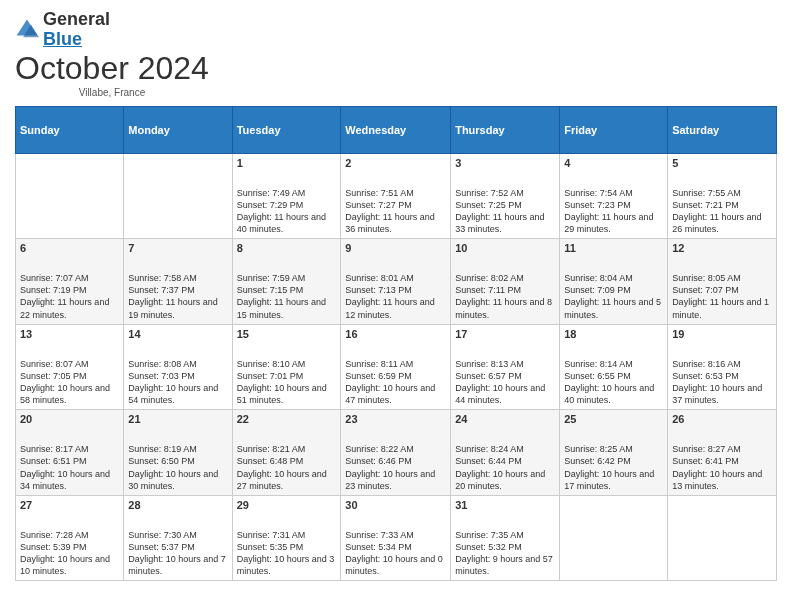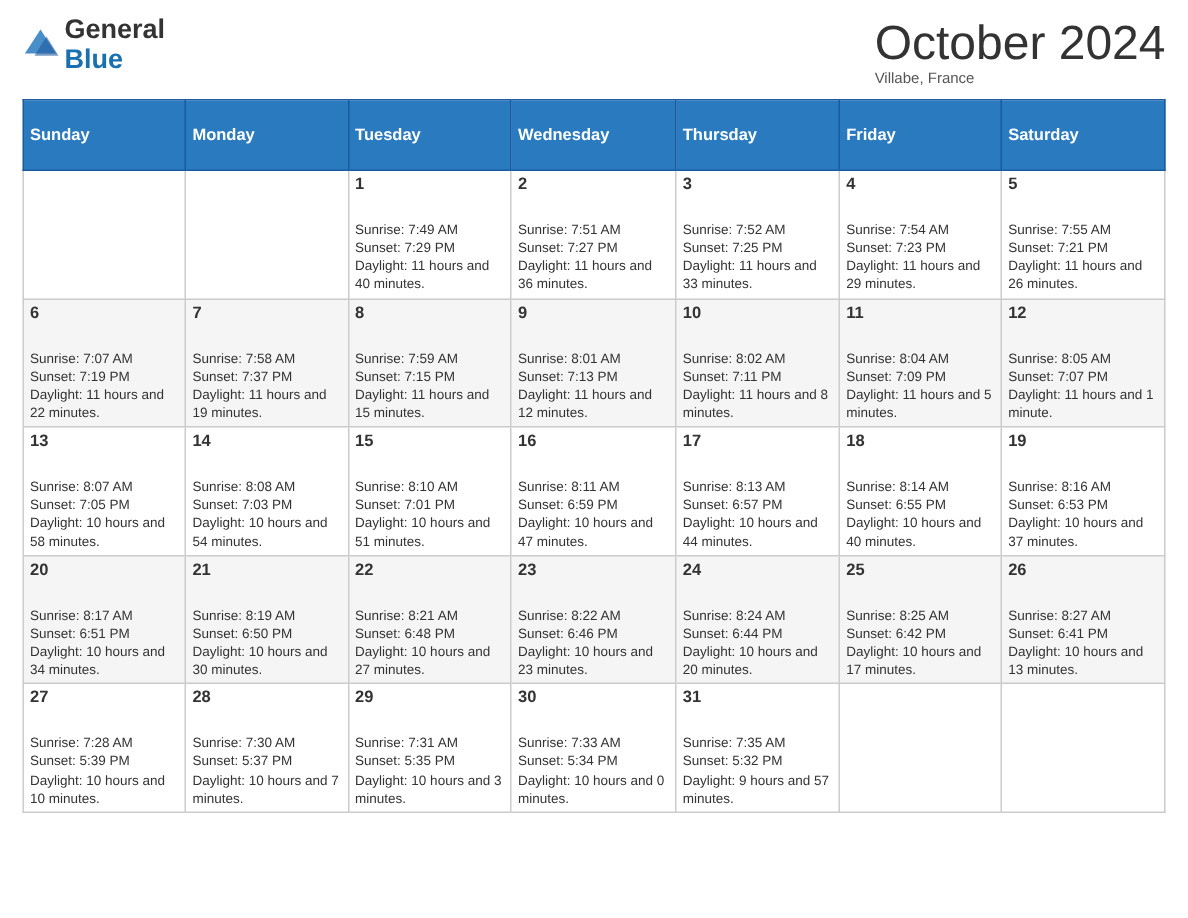--- a/index.html
+++ b/index.html
@@ -14,39 +14,40 @@
       width: 792px;
       height: 612px;
       background: #fff;
       padding: 10px 15px;
     }
     .header {
       display: flex;
       justify-content: space-between;
       align-items: flex-start;
       margin-bottom: 8px;
+      flex-direction: column;
     }
     .logo {
       display: flex;
       align-items: center;
       gap: 4px;
     }
     .logo-text {
       font-size: 18px;
       font-weight: bold;
       line-height: 1.1;
     }
     .logo-general { color: #333; }
-    .logo-blue { color: #1a6faf; }
+    .logo-blue { color: #1a6faf; text-decoration: underline; }
     .logo-icon {
       width: 24px;
       height: 24px;
     }
     .title-block {
-      text-align: left;
+      text-align: center;
     }
     .month-title {
       font-size: 32px;
       font-weight: normal;
       color: #333;
     }
     .location {
       font-size: 10px;
       color: #555;
     }

